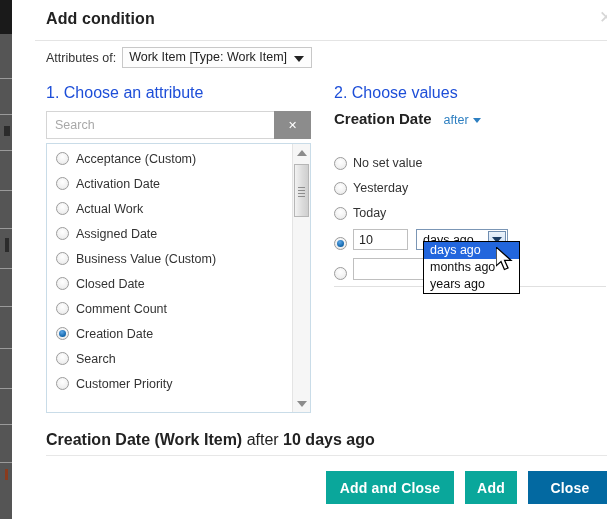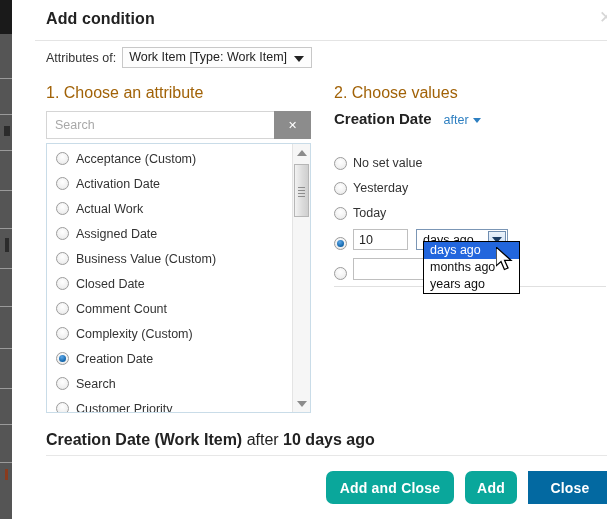--- a/index.html
+++ b/index.html
@@ -94,21 +94,21 @@
     position: absolute; right: 7px; top: 50%; margin-top: -2px;
     width: 0; height: 0;
     border-left: 5px solid transparent;
     border-right: 5px solid transparent;
     border-top: 6px solid #222;
   }
 
   
   .sect-title {
     position: absolute;
-    font-size: 16px; color: #a16207; font-weight: normal;
+    font-size: 16px; color: #1d4ed8; font-weight: normal;
   }
   #sect1 { left: 11px; top: 84px; }
   #sect2 { left: 299px; top: 84px; }
 
   
   .searchrow {
     position: absolute; left: 11px; top: 111px;
     width: 265px; height: 28px;
     display: flex;
     box-sizing: border-box;
@@ -327,21 +327,21 @@
   .btn {
     position: absolute; top: 14px;
     height: 33px;
     border: none;
     color: #ffffff;
     font-size: 14px; font-weight: bold;
     font-family: "Liberation Sans", sans-serif;
     cursor: pointer;
     letter-spacing: 0.2px;
   }
-  .btn-primary { background: #0aa79b; border-radius: 7px; }
+  .btn-primary { background: #0aa79b; }
   .btn-secondary { background: #0369a1; }
   #btn-add-close { right: 169px; width: 128px; }
   #btn-add { right: 106px; width: 52px; }
   #btn-close { right: 11px; width: 84px; }
 </style>
 </head>
 <body>
 
 <div id="root">
 
@@ -419,24 +419,20 @@
           </div>
           <div class="attr-item">
             <span class="radio"></span>
             <span>Closed Date</span>
           </div>
           <div class="attr-item">
             <span class="radio"></span>
             <span>Comment Count</span>
           </div>
           <div class="attr-item">
-            <span class="radio"></span>
-            <span>Complexity (Custom)</span>
-          </div>
-          <div class="attr-item">
             <span class="radio checked"></span>
             <span>Creation Date</span>
           </div>
           <div class="attr-item">
             <span class="radio"></span>
             <span>Search</span>
           </div>
           <div class="attr-item">
             <span class="radio"></span>
             <span>Customer Priority</span>

